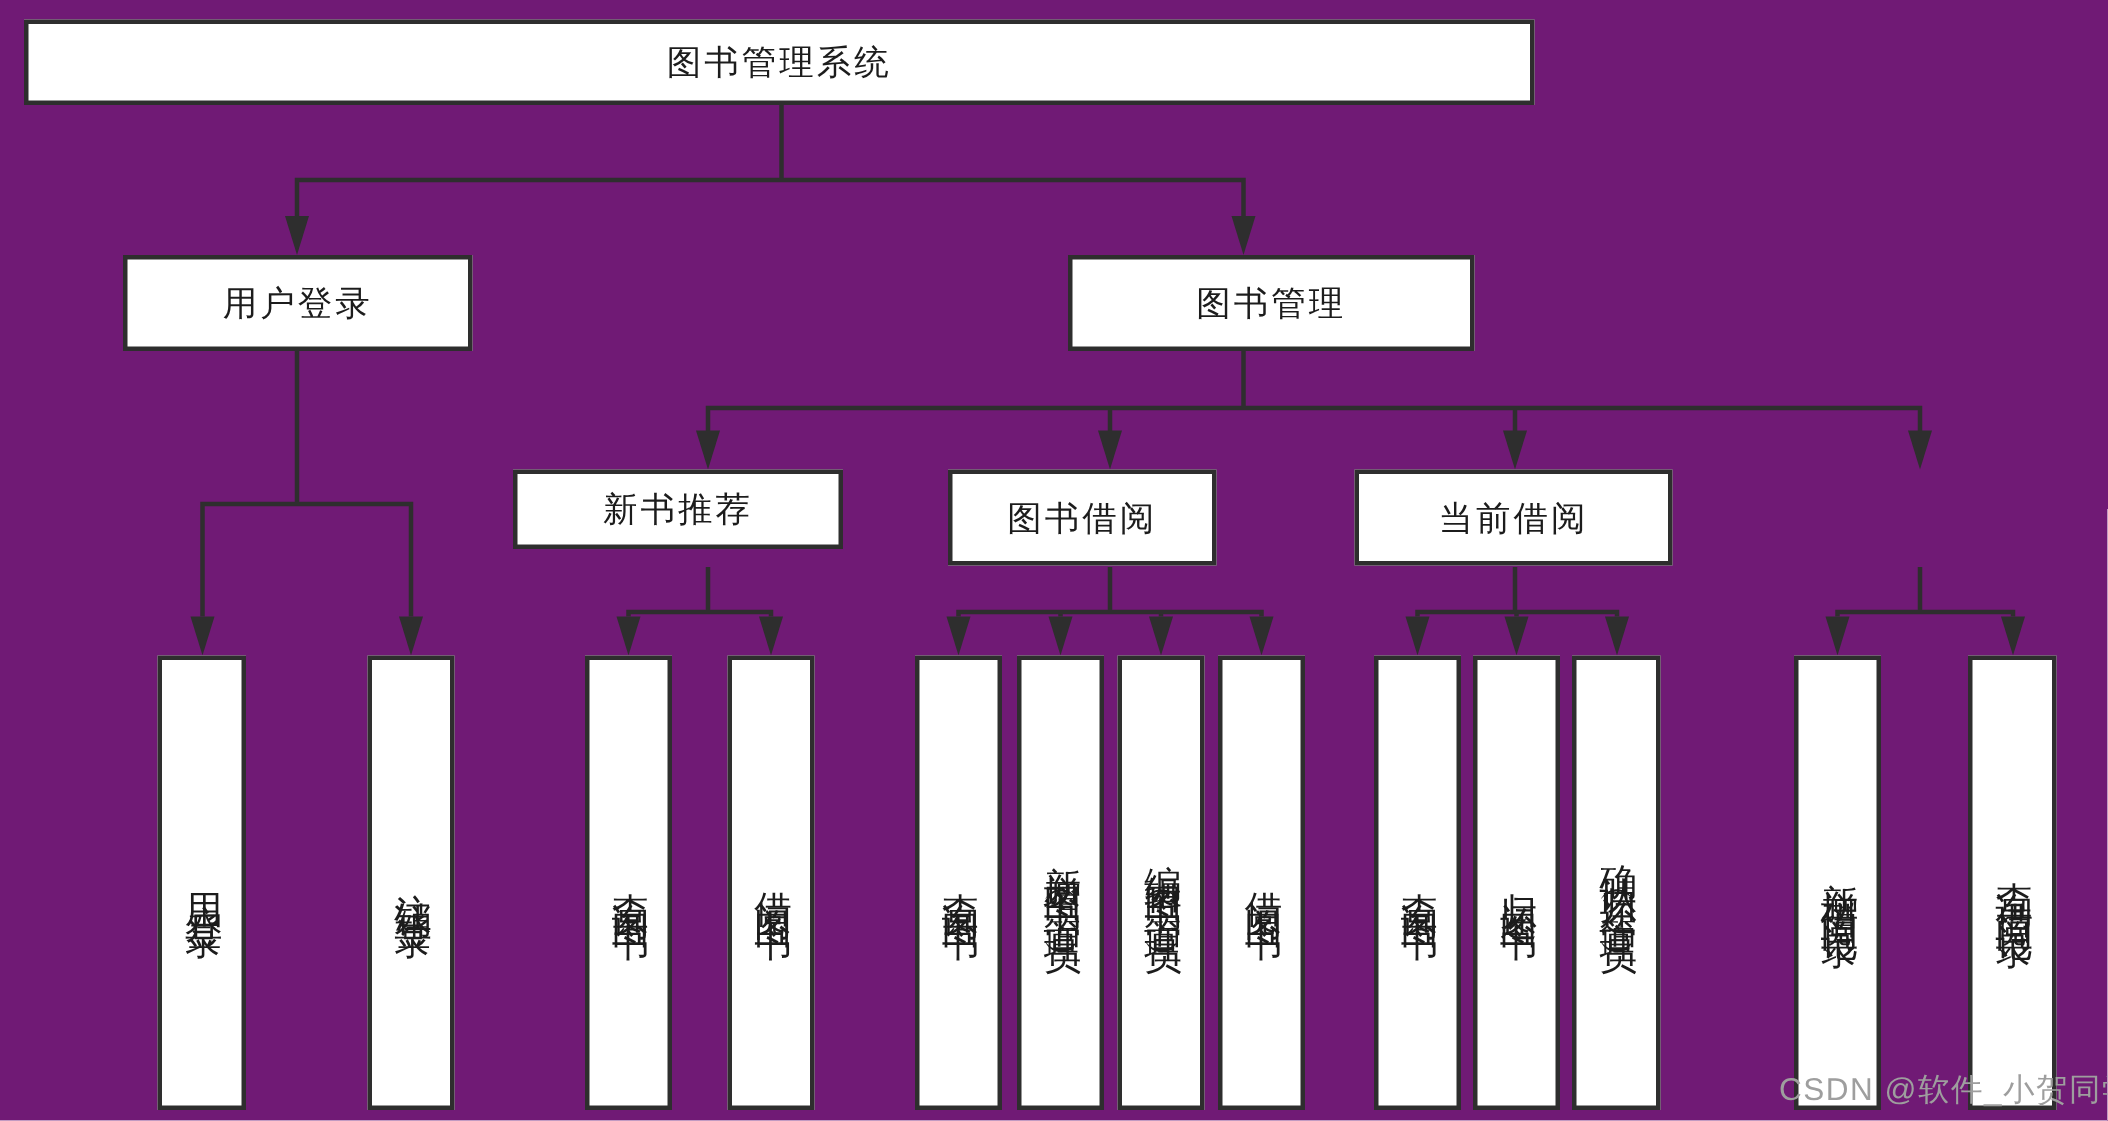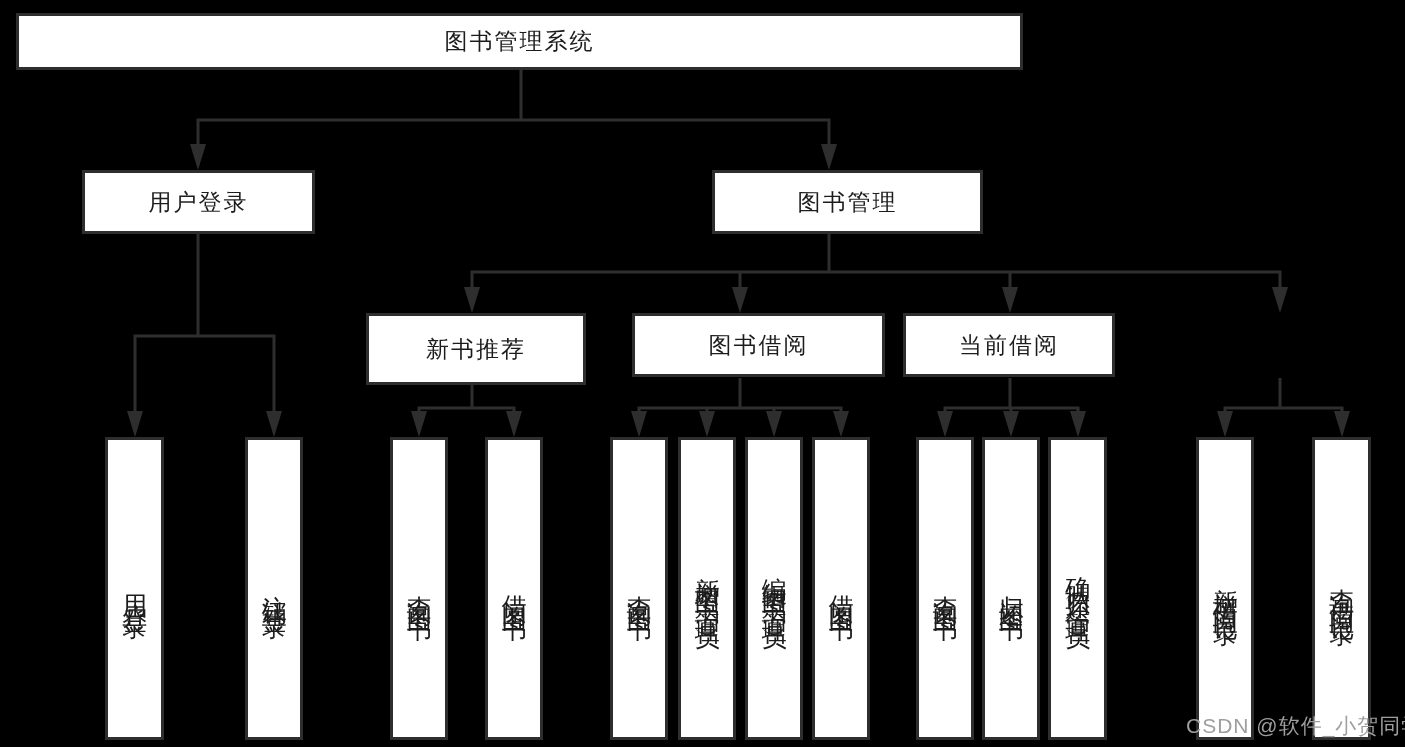--- a/index.html
+++ b/index.html
@@ -1,19 +1,19 @@
 <!DOCTYPE html>
 <html><head>
 <meta charset="utf-8">
 <style>
   html,body{margin:0;padding:0;background:#ffffff;}
   .canvas{
     position:relative;
     width:1405px;height:747px;
-    background:#000000;
+    background:#701a75;
     font-family:"Liberation Sans",sans-serif;
     overflow:hidden;
   }
   .wires{position:absolute;left:0;top:0;z-index:1;}
   .node{
     position:absolute;
     box-sizing:border-box;
     border:3px solid #2e2e2e;
     background:#ffffff;
     display:flex;
@@ -88,22 +88,22 @@
       <polygon points="1217,411 1233,411 1225,437"></polygon>
       <polygon points="1334,411 1350,411 1342,437"></polygon>
     </g>
   </svg>
 
   <div class="node hbox" style="left:16px;top:13px;width:1007px;height:57px">图书管理系统</div>
 
   <div class="node hbox" style="left:82px;top:170px;width:233px;height:64px">用户登录</div>
   <div class="node hbox" style="left:712px;top:170px;width:271px;height:64px">图书管理</div>
 
-  <div class="node hbox" style="left:366px;top:313px;width:220px;height:72px">新书推荐</div>
-  <div class="node hbox" style="left:632px;top:313px;width:253px;height:64px">图书借阅</div>
+  <div class="node hbox" style="left:342px;top:313px;width:220px;height:53px">新书推荐</div>
+  <div class="node hbox" style="left:632px;top:313px;width:179px;height:64px">图书借阅</div>
   <div class="node hbox" style="left:903px;top:313px;width:212px;height:64px">当前借阅</div>
 
   <div class="node vbox" style="left:105px;top:437px;width:59px;height:303px">用户登录</div>
   <div class="node vbox" style="left:245px;top:437px;width:58px;height:303px">注销登录</div>
 
   <div class="node vbox" style="left:390px;top:437px;width:58px;height:303px">查询图书</div>
   <div class="node vbox" style="left:485px;top:437px;width:58px;height:303px">借阅图书</div>
 
   <div class="node vbox" style="left:610px;top:437px;width:58px;height:303px">查询图书</div>
   <div class="node vbox" style="left:678px;top:437px;width:58px;height:303px">新增图书（管理员）</div>

